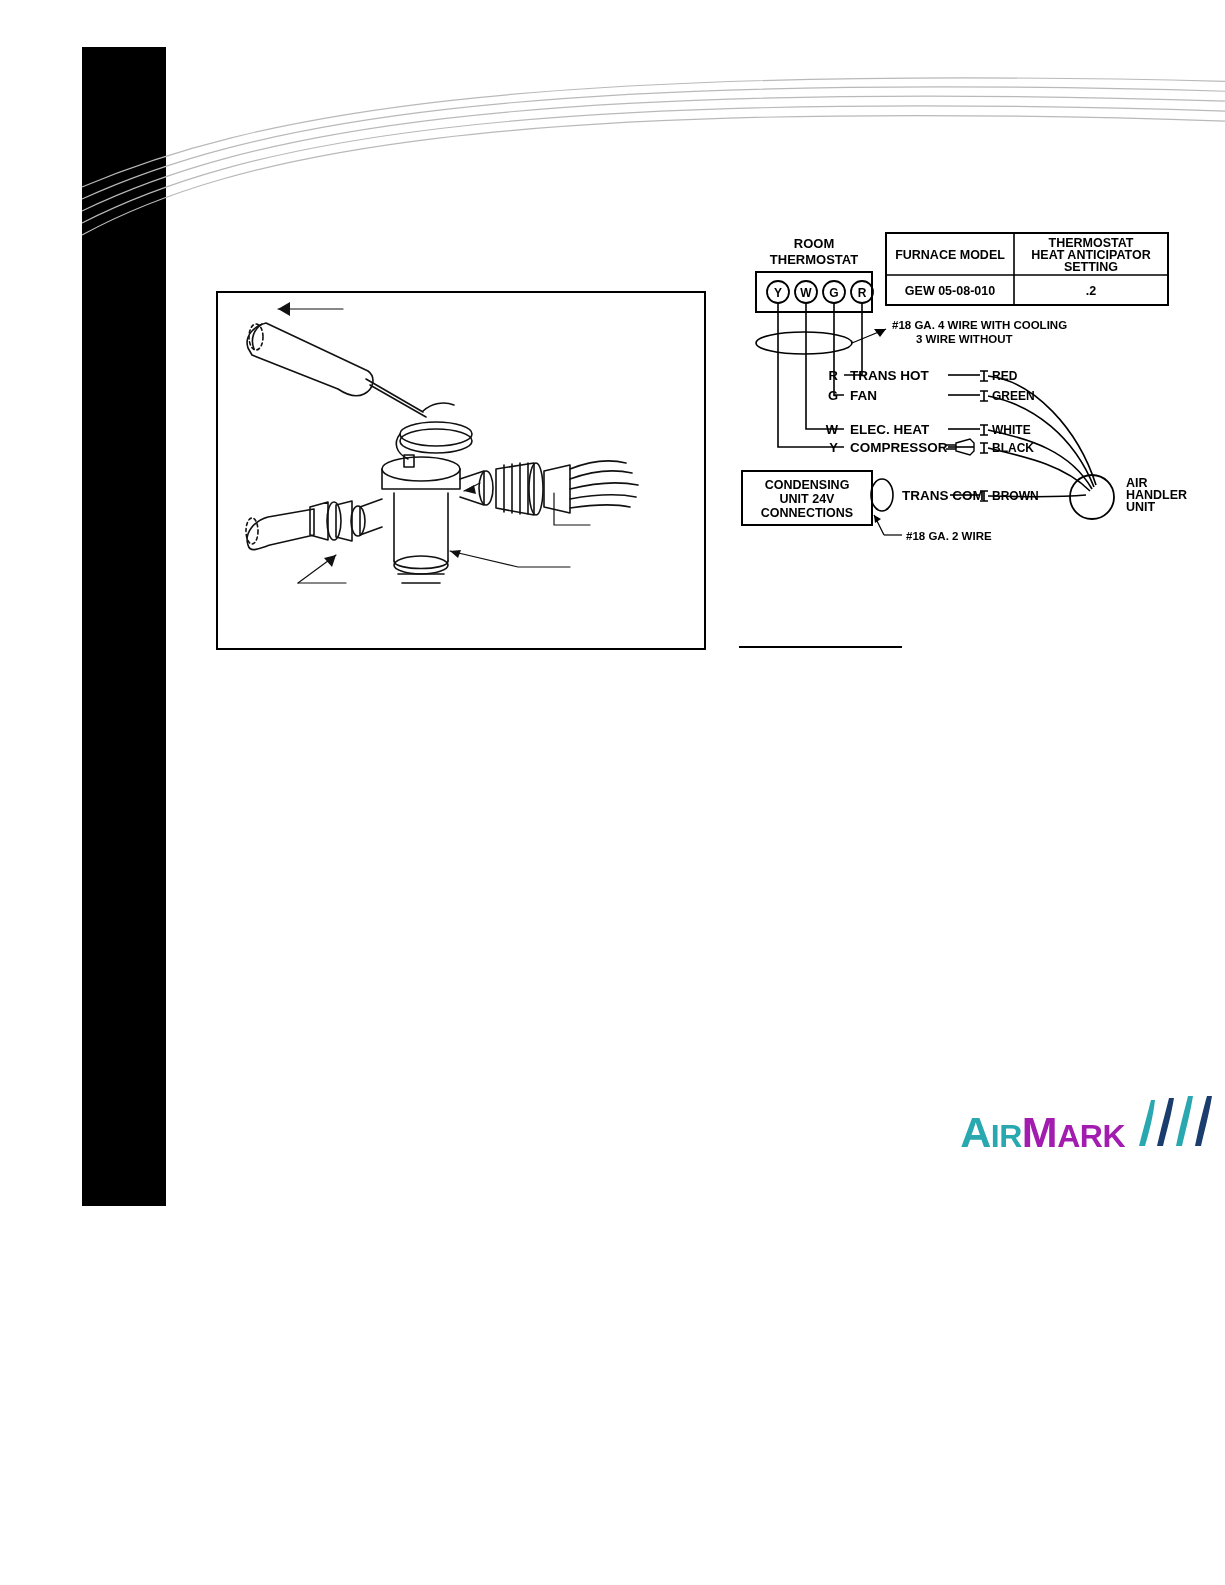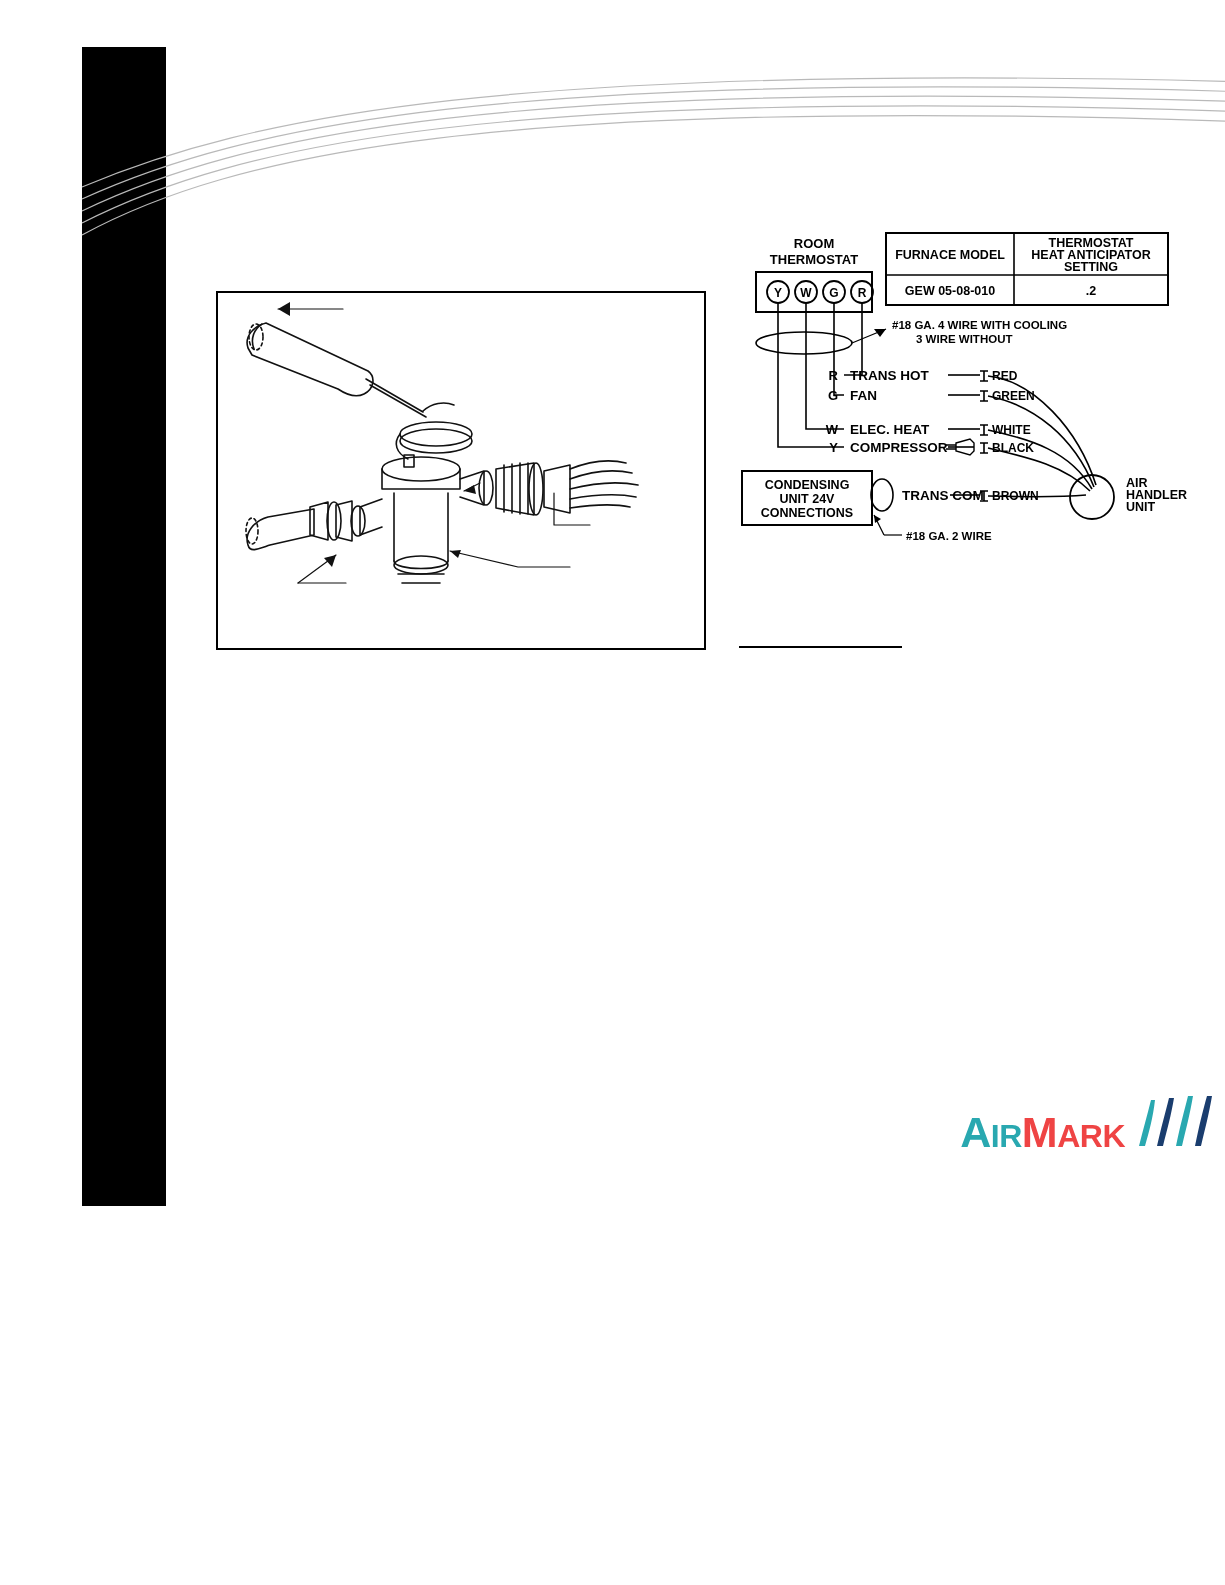--- a/index.html
+++ b/index.html
@@ -91,21 +91,21 @@
   }
   .logo-air {
     color: #29a8b0;
     font-weight: bold;
   }
   .logo-air .small {
     font-size: 32px;
     text-align: center;
   }
   .logo-mark {
-    color: #ef4444;
+    color: #a21caf;
     font-weight: bold;
     text-align: center;
   }
   .logo-mark .small {
     font-size: 32px;
   }
   .logo-fins {
     margin-left: 8px;
     margin-bottom: 2px;
   }

